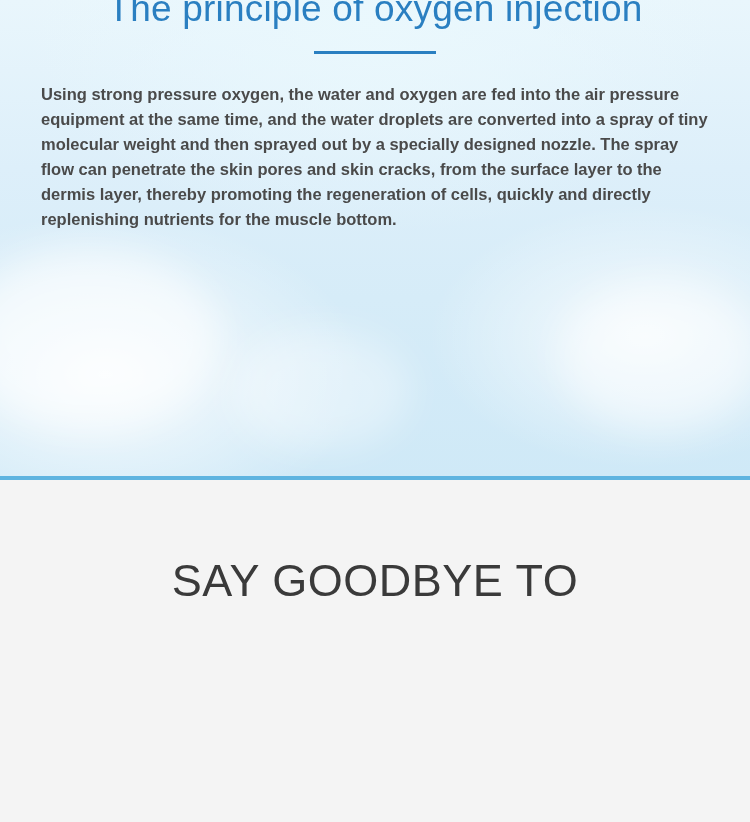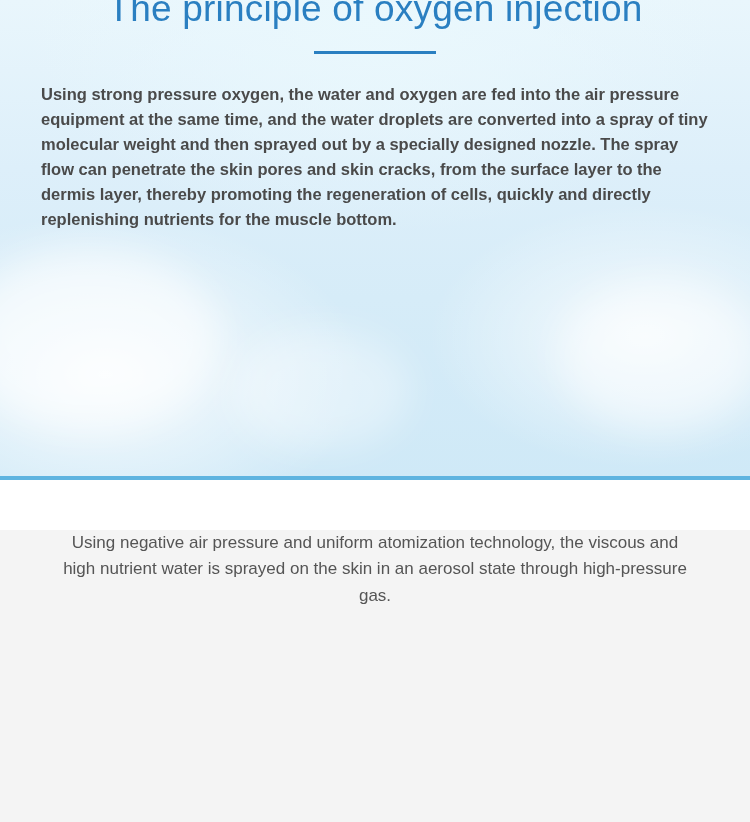--- a/index.html
+++ b/index.html
@@ -135,14 +135,14 @@
   <div class="blob blob-2"></div>
   <div class="blob blob-3"></div>
 
   <h1 class="title-heading">The principle of oxygen injection</h1>
   <div class="title-rule"></div>
 
   <p class="body-para">Using strong pressure oxygen, the water and oxygen are fed into the air pressure equipment at the same time, and the water droplets are converted into a spray of tiny molecular weight and then sprayed out by a specially designed nozzle. The spray flow can penetrate the skin pores and skin cracks, from the surface layer to the dermis layer, thereby promoting the regeneration of cells, quickly and directly replenishing nutrients for the muscle bottom.</p>
 </section>
 
 <section class="bottom-section">
-  <p class="sub-para">Using negative air pressure and uniform atomization technology, the viscous and high nutrient water is sprayed on the skin in an aerosol state through high-pressure gas.</p>
+  <h2 class="headline">SAY GOODBYE TO</h2>
 </section>
 
 </body></html>

